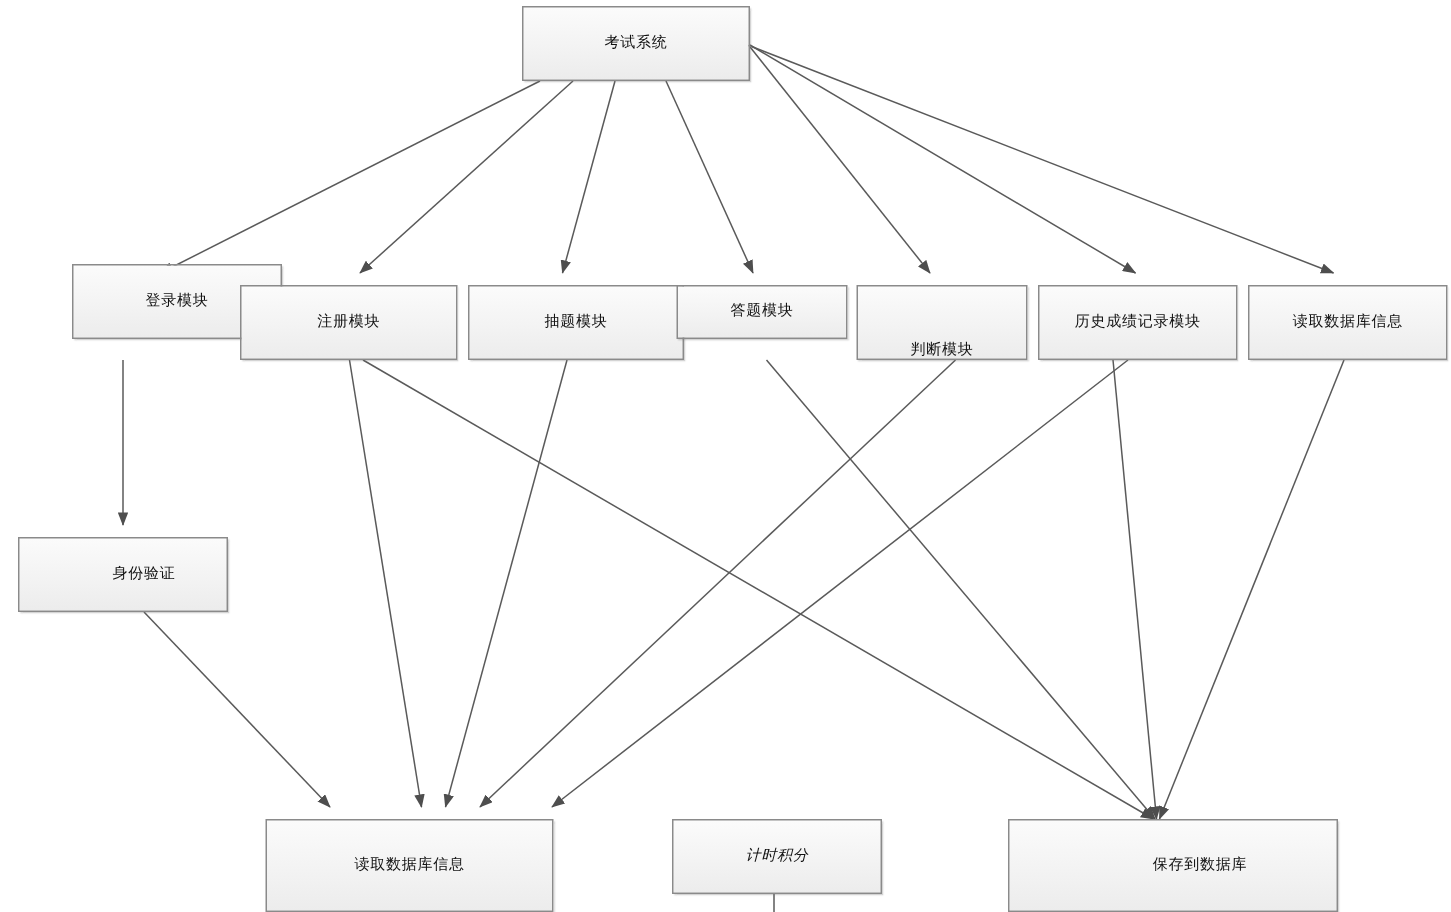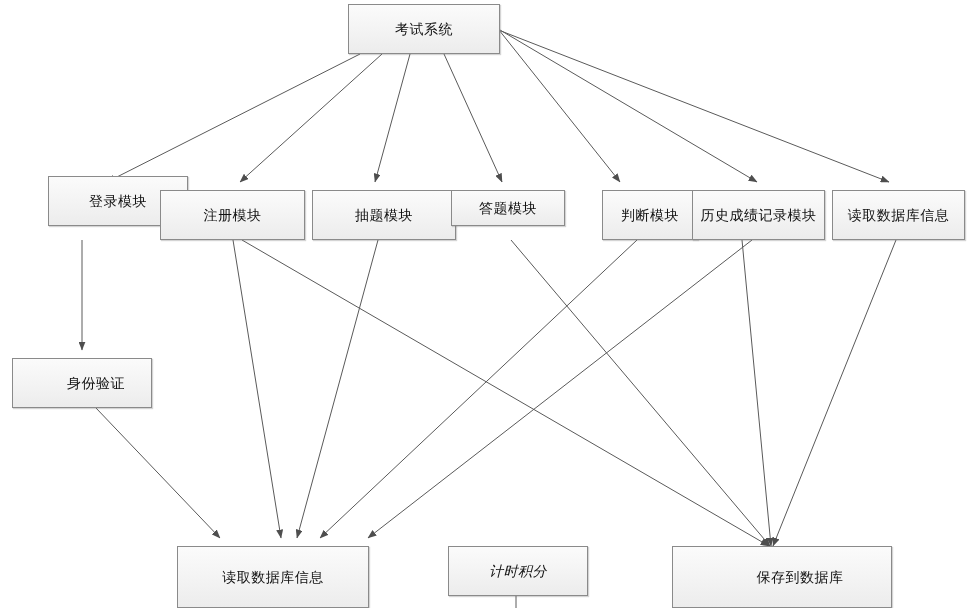--- a/index.html
+++ b/index.html
@@ -23,21 +23,21 @@
   .node{
     position:absolute;
     box-sizing:border-box;
     border:1px solid #8a8a8a;
     background:linear-gradient(to bottom,#fbfbfb 0%,#f3f3f3 55%,#ececec 100%);
     box-shadow:1px 1px 1px rgba(120,120,120,0.32);
     display:flex;
     align-items:center;
     justify-content:center;
     color:#111111;
-    font-size:14px;
+    font-size:10px;
     letter-spacing:0.5px;
     line-height:1;
     white-space:nowrap;
     z-index:2;
   }
   .node .node-label{
     display:block;
     pointer-events:none;
   }
 </style>
@@ -82,21 +82,21 @@
   </div>
   <div class="node" style="left: 160px; top: 190px; width: 145px; height: 50px;">
     <span class="node-label">注册模块</span>
   </div>
   <div class="node" style="left: 312px; top: 190px; width: 144px; height: 50px;">
     <span class="node-label">抽题模块</span>
   </div>
   <div class="node" style="left: 451px; top: 190px; width: 114px; height: 36px;">
     <span class="node-label">答题模块</span>
   </div>
-  <div class="node" style="left: 602px; top: 190px; width: 96px; height: 50px;">
+  <div class="node" style="left: 571px; top: 190px; width: 114px; height: 50px; align-items: flex-end;">
     <span class="node-label">判断模块</span>
   </div>
   <div class="node" style="left: 692px; top: 190px; width: 133px; height: 50px; align-items: center;">
     <span class="node-label">历史成绩记录模块</span>
   </div>
   <div class="node" style="left: 832px; top: 190px; width: 133px; height: 50px;">
     <span class="node-label">读取数据库信息</span>
   </div>
   <div class="node" style="left: 12px; top: 358px; width: 140px; height: 50px; padding-left: 28px;">
     <span class="node-label">身份验证</span>

